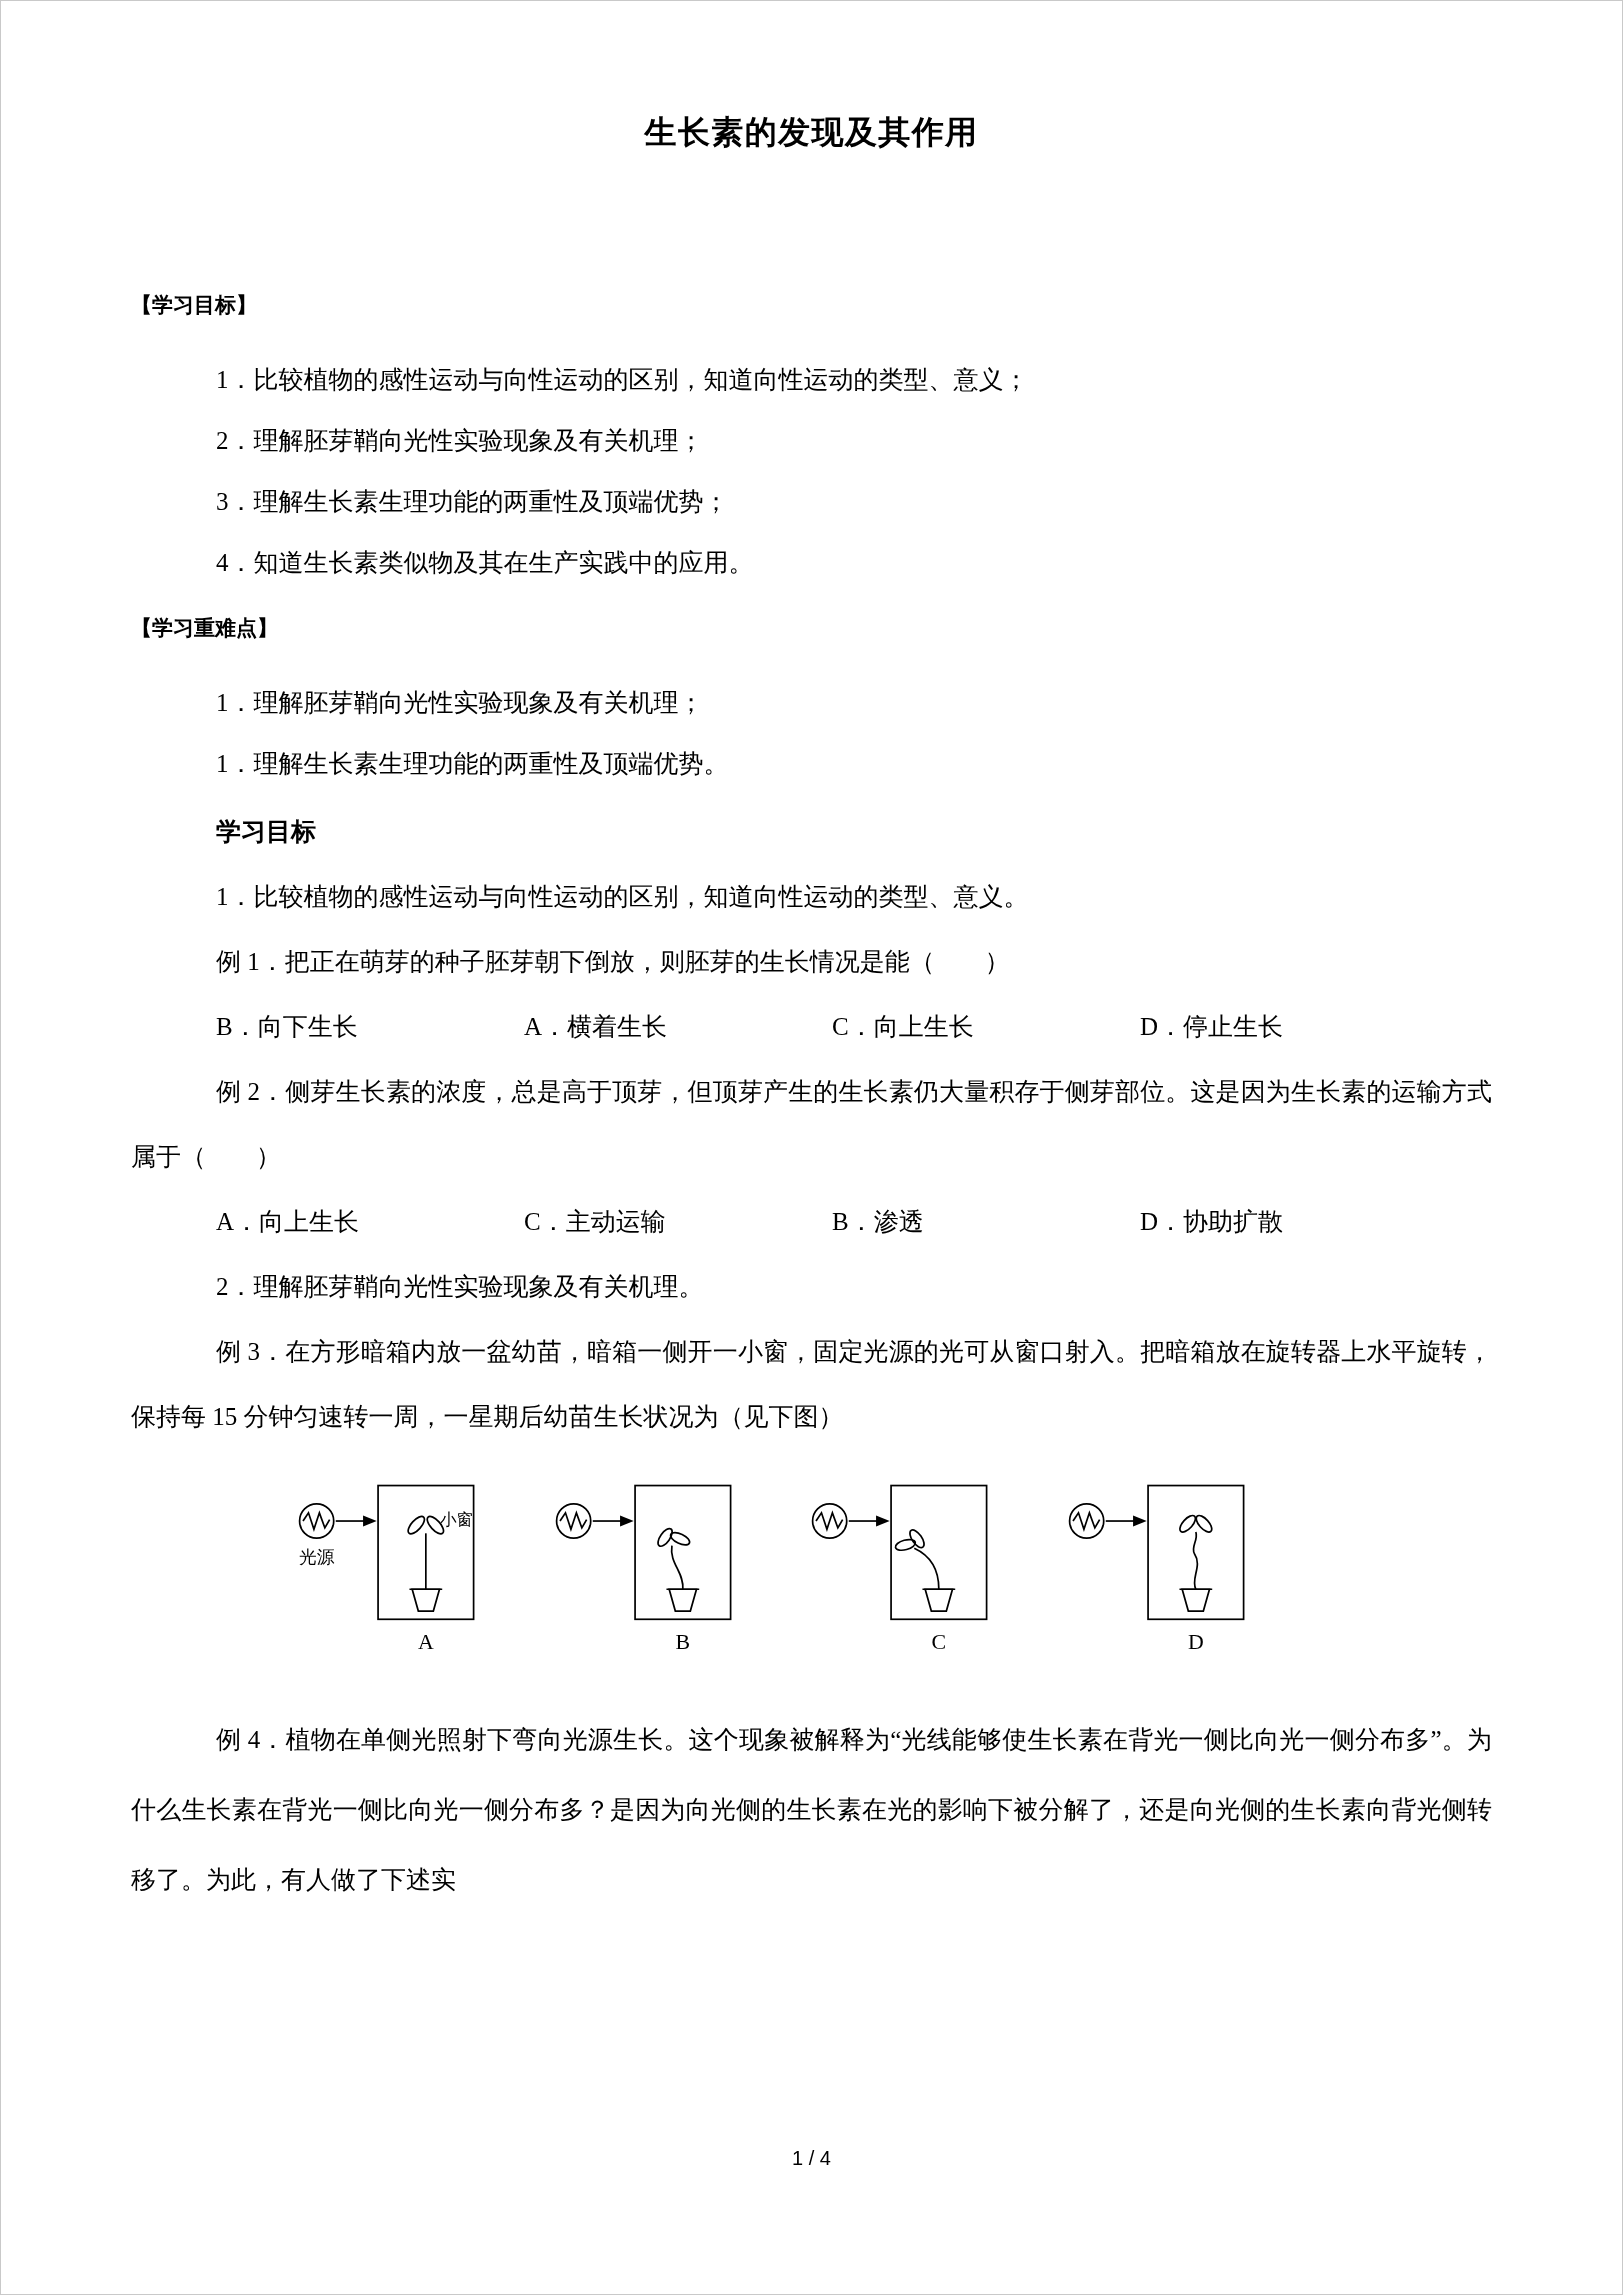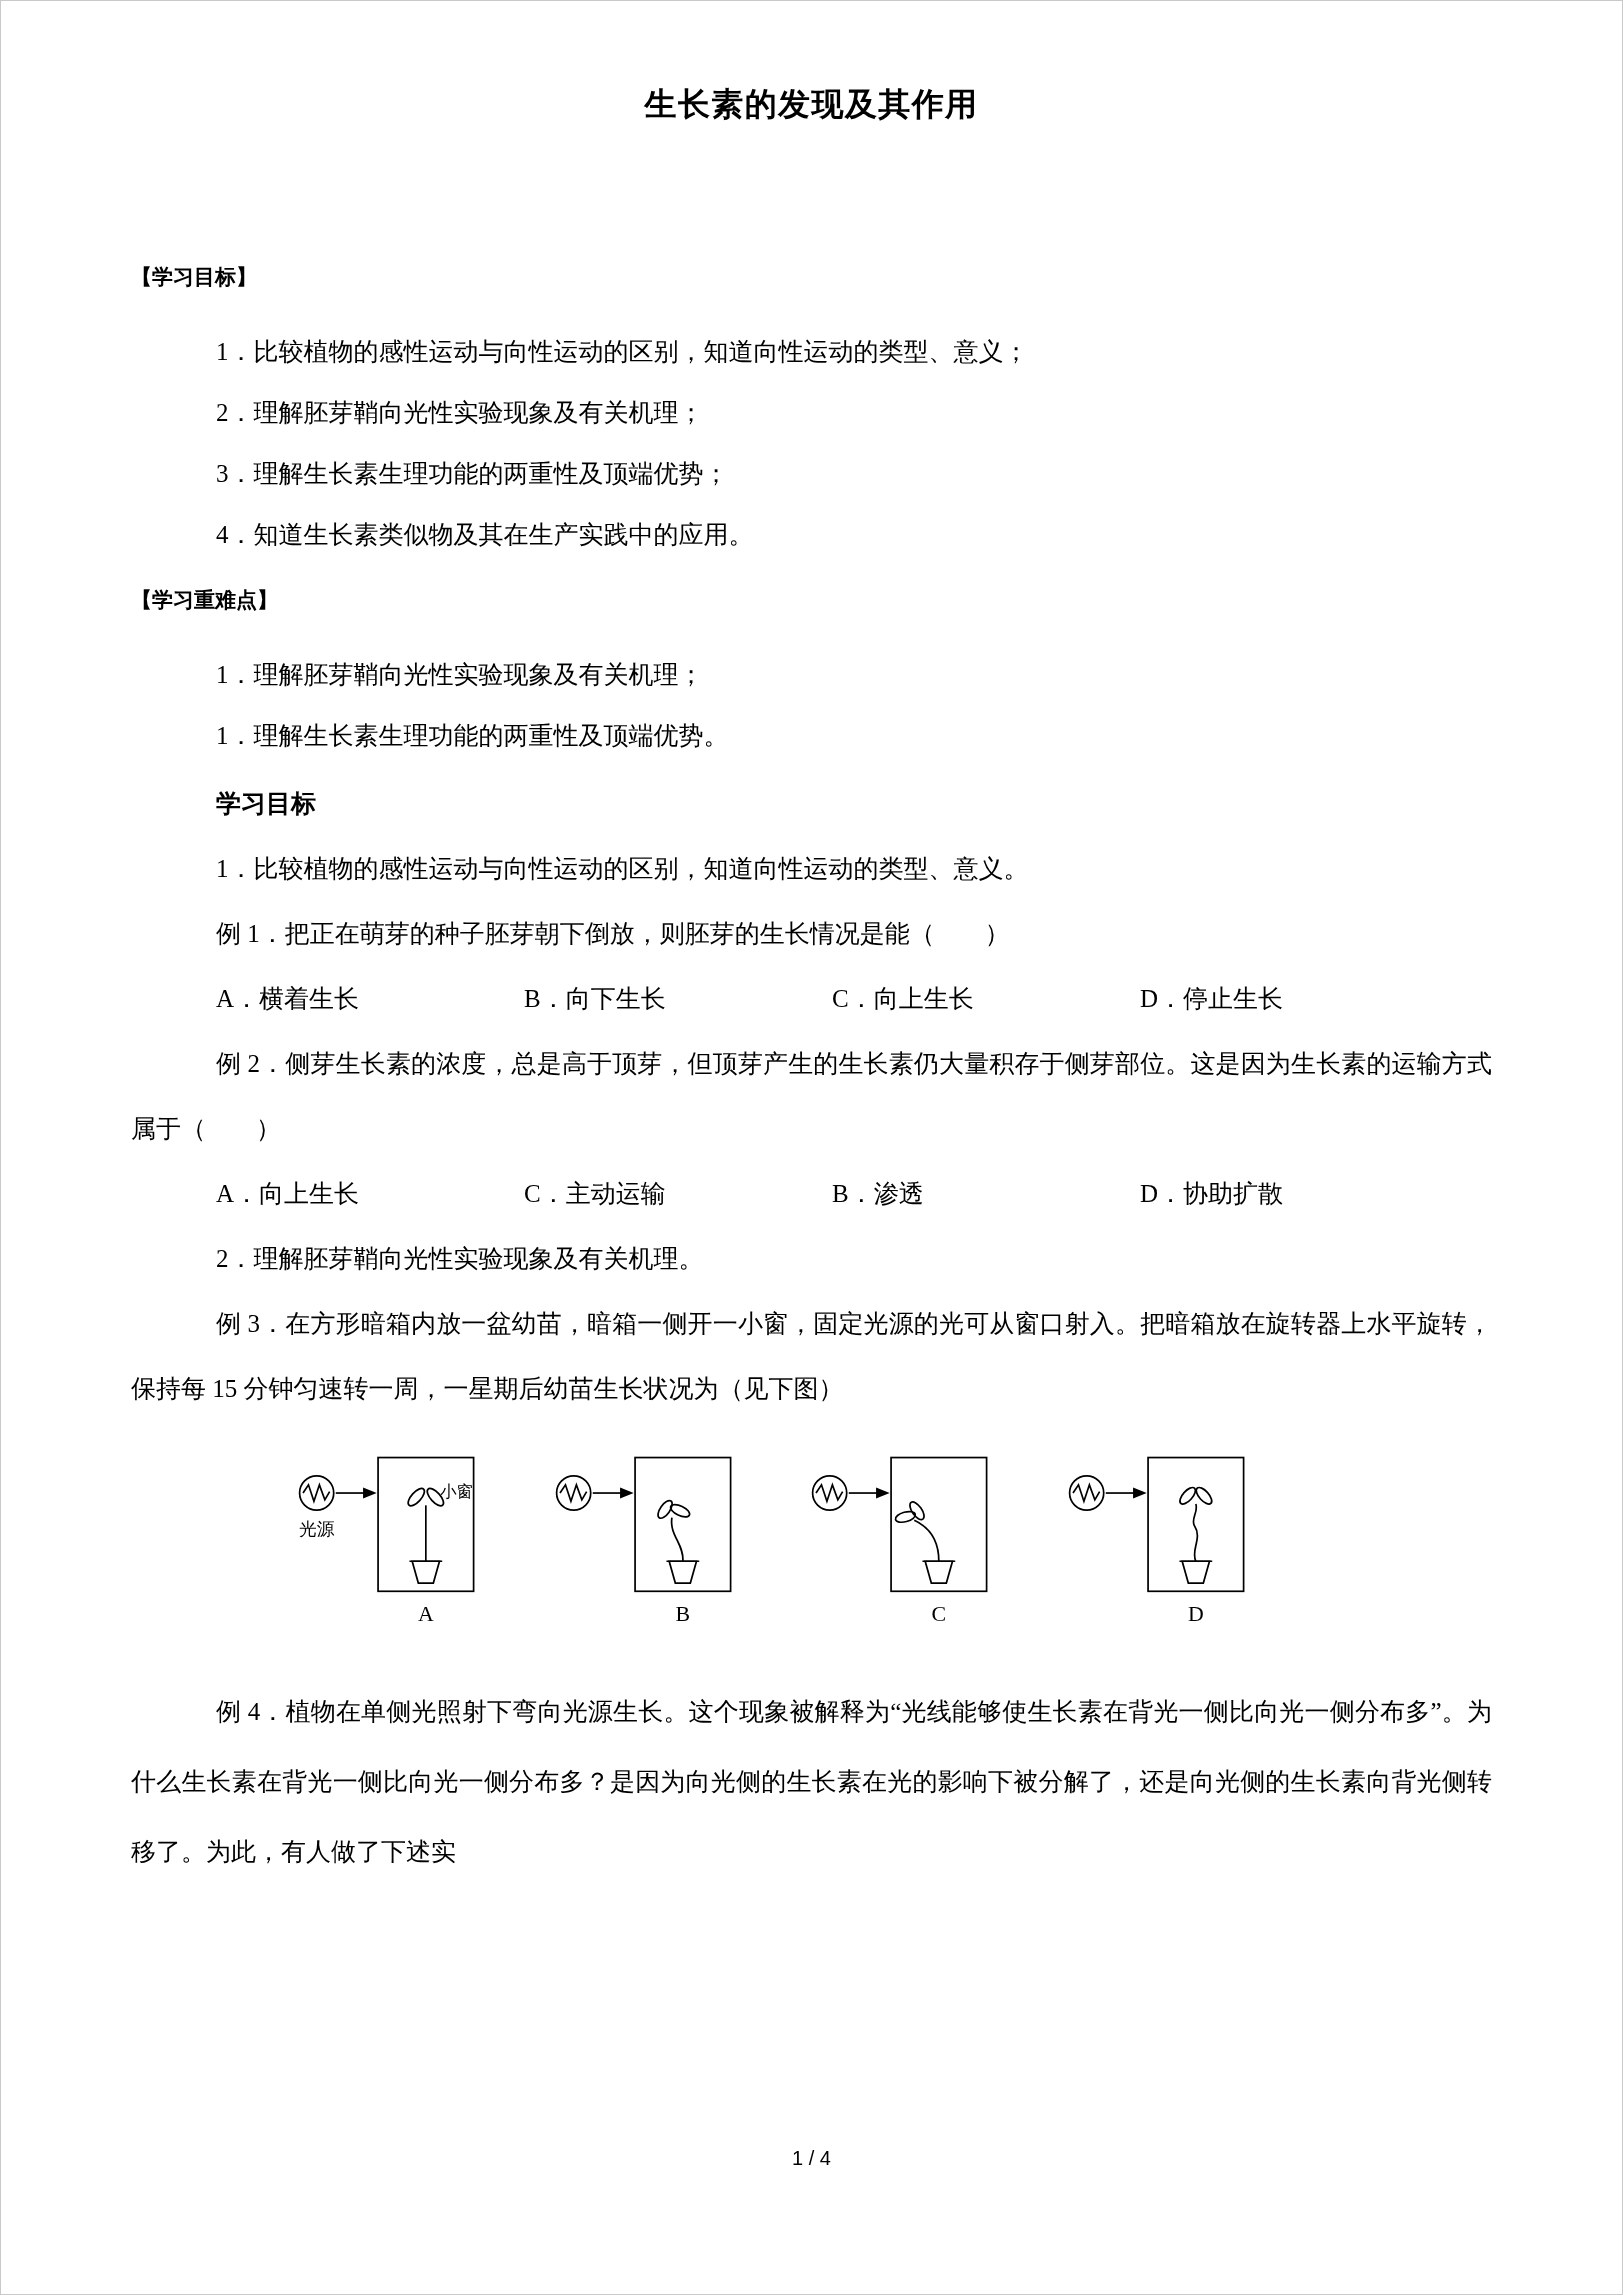--- a/index.html
+++ b/index.html
@@ -6,21 +6,21 @@
   .page {
     width:1623px; height:2295px;
     background:#ffffff;
     border:0.7px solid #c9c9c9;
     position:relative;
     font-family:"Liberation Serif","DejaVu Serif",serif;
     color:#000;
     overflow:hidden;
     box-sizing:border-box;
   }
-  .content { padding:82px 130px 0 130px; }
+  .content { padding:110px 130px 0 130px; }
   .title { text-align:center; font-size:32px; font-weight:700; margin:0 0 136px 0; letter-spacing:1.4px; }
   .heading { font-size:21px; font-weight:700; margin:20.5px 0 30px 0; }
   .list p { font-size:25px; line-height:61px; padding-left:85px; margin:0; }
   .bold-sub { font-size:25px; font-weight:700; line-height:65px; padding-left:85px; margin:5.5px 0 0 0; }
   .line { font-size:25px; line-height:65px; margin:0; text-indent:85px; text-align:justify; }
   .options { display:flex; font-size:25px; line-height:65px; padding-left:85px; }
   .options .opt { display:inline-block; width:308px; }
   .options .opt:last-child { width:auto; }
   .diagram { display:flex; gap:24.5px; padding:31px 0 6.8px 157px; }
   .st { fill:none; stroke:#000; stroke-width:2.5; }
@@ -48,22 +48,22 @@
       <p>1．理解胚芽鞘向光性实验现象及有关机理；</p>
       <p>1．理解生长素生理功能的两重性及顶端优势。</p>
     </div>
 
     <p class="bold-sub">学习目标</p>
 
     <p class="line">1．比较植物的感性运动与向性运动的区别，知道向性运动的类型、意义。</p>
 
     <p class="line">例 1．把正在萌芽的种子胚芽朝下倒放，则胚芽的生长情况是能（　　）</p>
     <div class="options">
+      <span class="opt">B．向下生长</span>
       <span class="opt">A．横着生长</span>
-      <span class="opt">B．向下生长</span>
       <span class="opt">C．向上生长</span>
       <span class="opt">D．停止生长</span>
     </div>
 
     <p class="line">例 2．侧芽生长素的浓度，总是高于顶芽，但顶芽产生的生长素仍大量积存于侧芽部位。这是因为生长素的运输方式属于（　　）</p>
     <div class="options">
       <span class="opt">A．向上生长</span>
       <span class="opt">C．主动运输</span>
       <span class="opt">B．渗透</span>
       <span class="opt">D．协助扩散</span>

